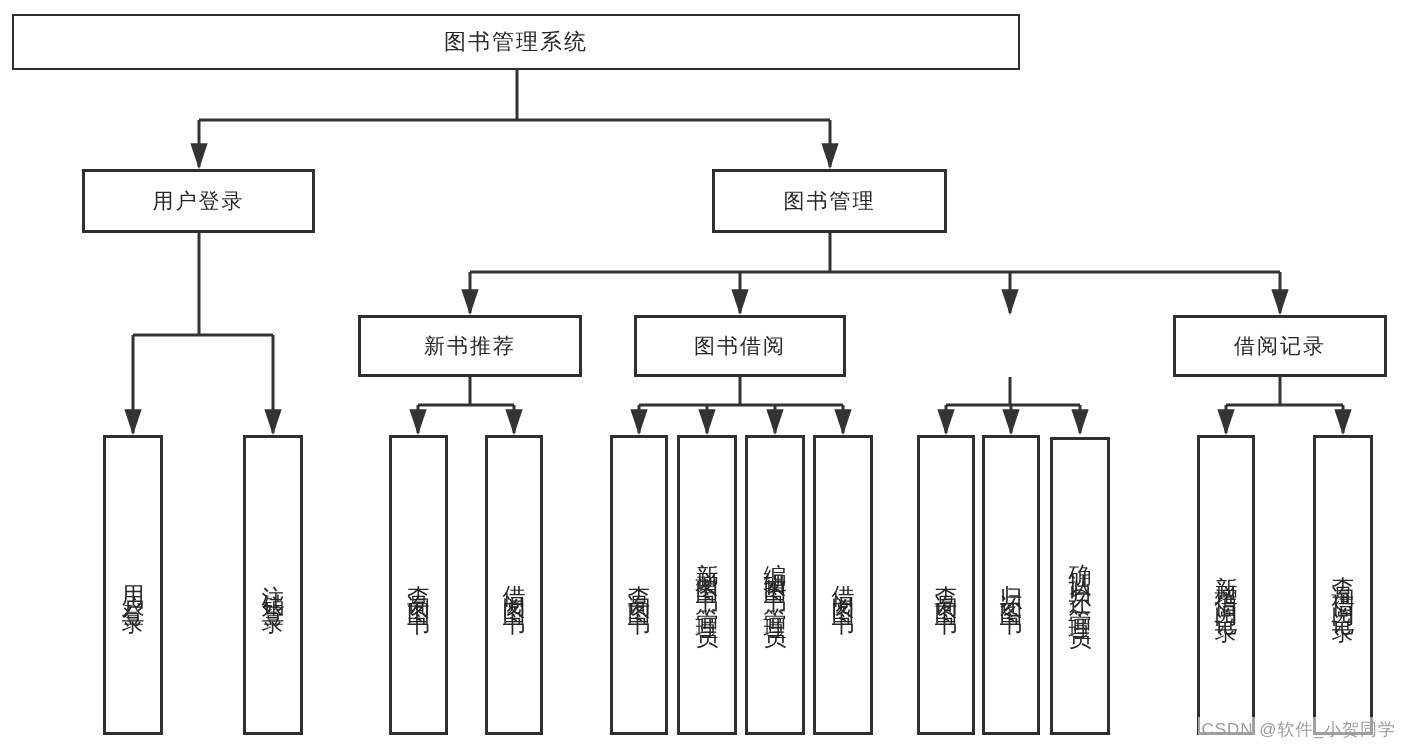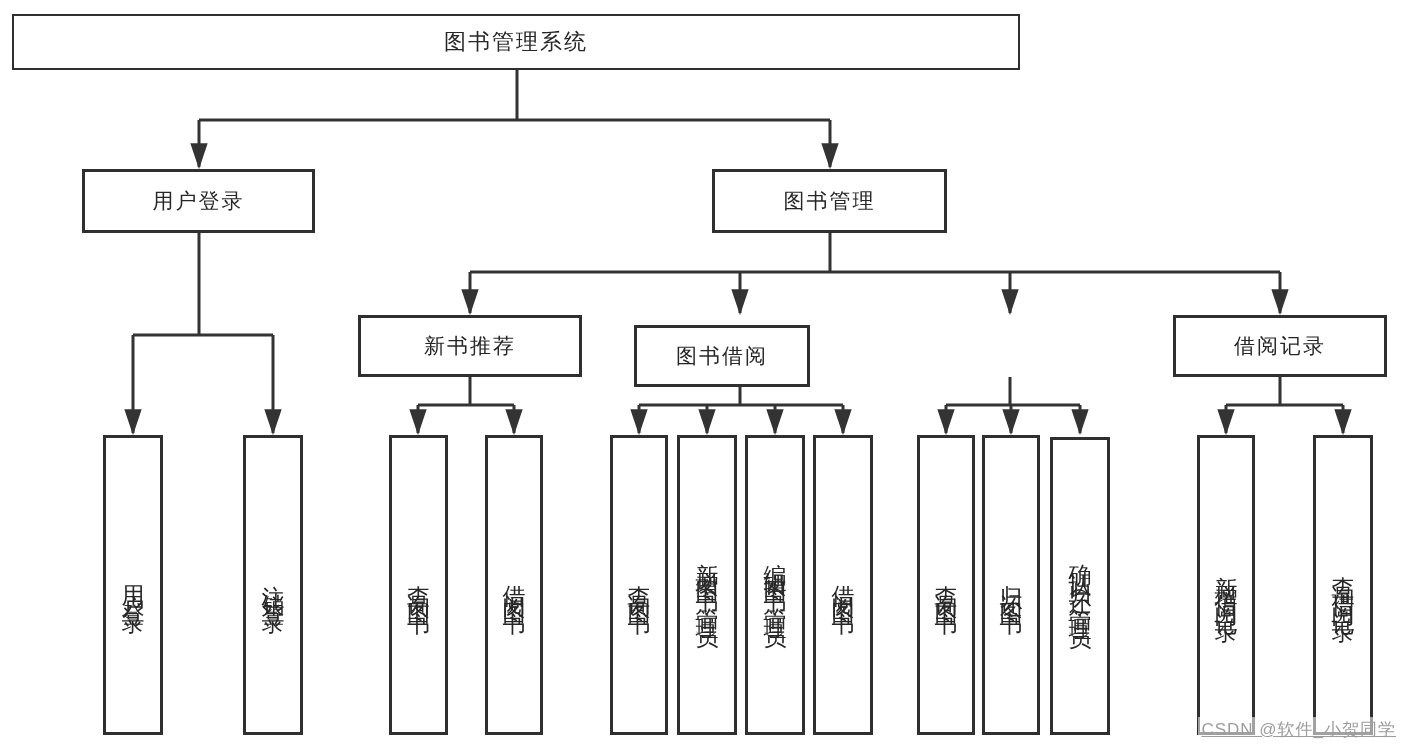--- a/index.html
+++ b/index.html
@@ -69,21 +69,20 @@
     position:absolute;
     right:6px;
     bottom:5px;
     z-index:5;
     font-size:17px;
     letter-spacing:1px;
     color:var(--watermark-color);
     background:rgba(255,255,255,0.55);
     padding:1px 3px;
     white-space:nowrap;
-    text-decoration:underline;
   }
 </style>
 </head>
 <body>
 
 <div class="canvas">
 
   <svg class="connectors" viewBox="0 0 1405 747" xmlns="http://www.w3.org/2000/svg">
     <defs>
       <marker id="arrow" markerUnits="userSpaceOnUse" markerWidth="26" markerHeight="18" viewBox="0 0 24 16" refX="22" refY="8" orient="auto">
@@ -138,21 +137,21 @@
       <line class="arrowline" x1="1343" y1="405" x2="1343" y2="433" marker-end="url(#arrow)"></line>
     </g>
   </svg>
 
   <div class="node h root" style="left:12px;top:14px;width:1008px;height:56px">图书管理系统</div>
 
   <div class="node h" style="left:82px;top:169px;width:233px;height:64px">用户登录</div>
   <div class="node h" style="left:712px;top:169px;width:235px;height:64px">图书管理</div>
 
   <div class="node h" style="left:358px;top:315px;width:224px;height:62px">新书推荐</div>
-  <div class="node h" style="left:634px;top:325px;width:176px;height:62px">图书借阅</div>
+  <div class="node h" style="left:634px;top:315px;width:212px;height:62px">图书借阅</div>
   <div class="node h" style="left:1173px;top:315px;width:214px;height:62px">借阅记录</div>
 
   <div class="node v" style="left:103px;top:435px;width:60px;height:300px">
     <span class="vtext">用户登录</span>
   </div>
   <div class="node v" style="left:243px;top:435px;width:60px;height:300px">
     <span class="vtext">注销登录</span>
   </div>
 
   <div class="node v" style="left:389px;top:435px;width:59px;height:300px">

